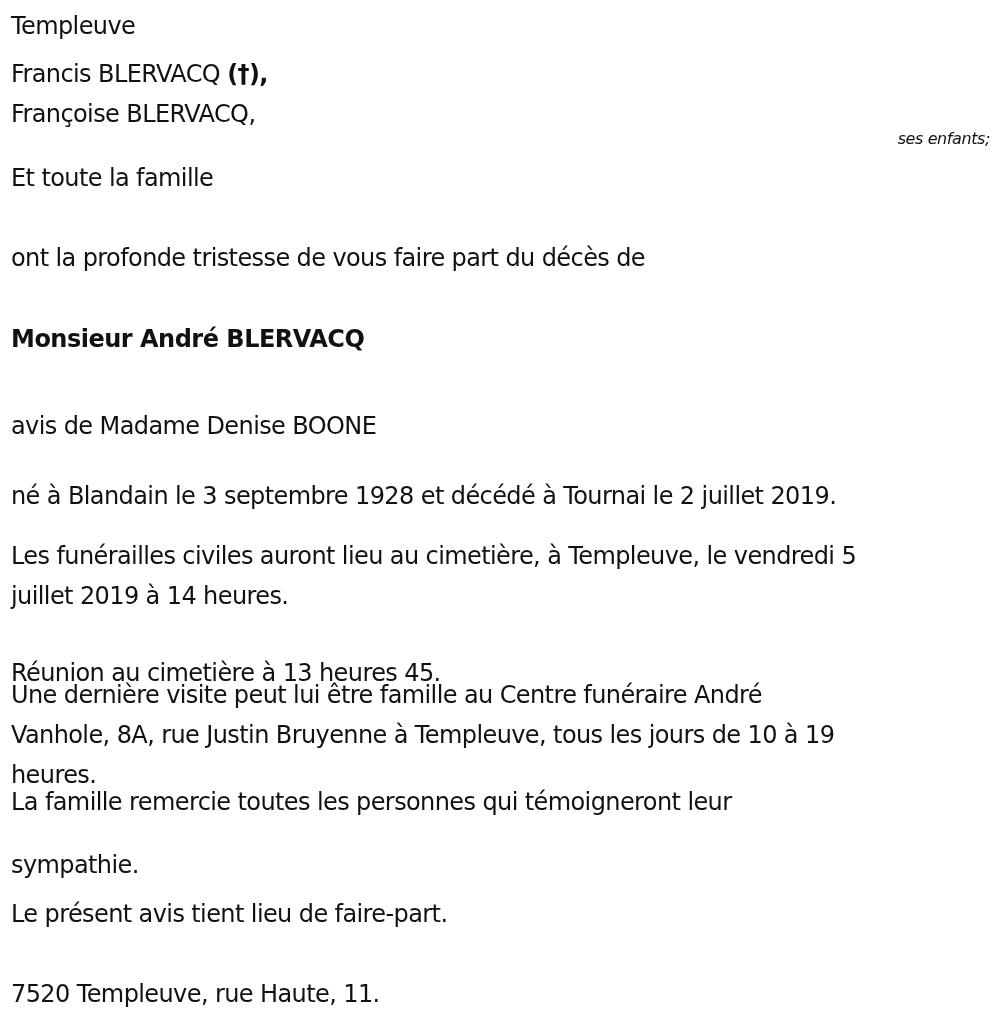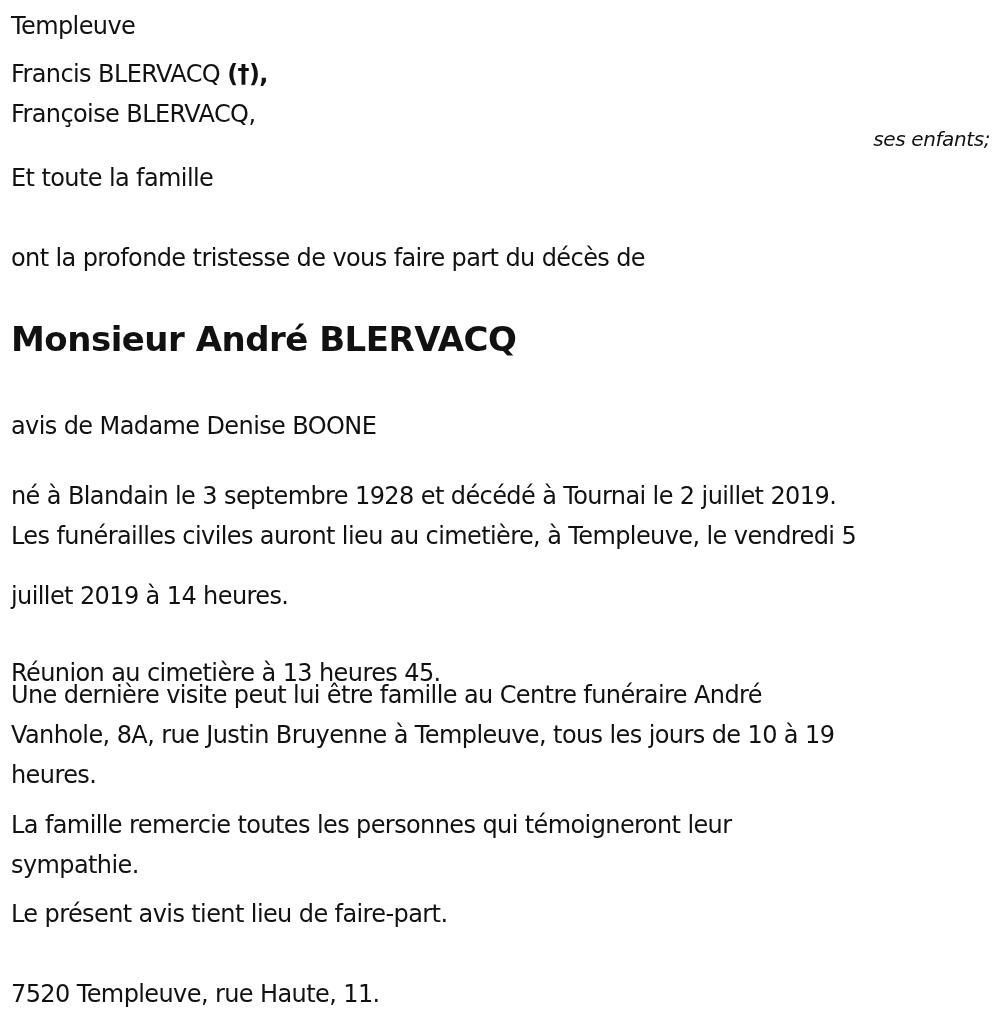--- a/index.html
+++ b/index.html
@@ -5,25 +5,25 @@
     html, body { margin: 0; padding: 0; background: #ffffff; }
     body {
       width: 1000px; height: 1029px; position: relative; overflow: hidden;
       font-family: "DejaVu Sans", sans-serif; color: #111111;
     }
     .line {
       position: absolute; left: 11px; font-size: 24px; line-height: 40px;
       white-space: nowrap; letter-spacing: -0.6px; text-align: center;
     }
     .right {
-      position: absolute; right: 10px; font-size: 20px; font-style: italic;
+      position: absolute; right: 10px; font-size: 16px; font-style: italic;
       line-height: 30px; letter-spacing: -0.4px;
     }
     .title {
-      position: absolute; left: 11px; top: 316px; font-size: 34px; font-weight: bold;
+      position: absolute; left: 11px; top: 316px; font-size: 24px; font-weight: bold;
       line-height: 46px; letter-spacing: -0.5px;
     }
     .cross { font-weight: bold; }
   </style>
 </head>
 <body>
 
 <div>
   <div class="line" style="top:6px">Templeuve</div>
 
@@ -38,28 +38,28 @@
   <div class="line" style="top:158px">Et toute la famille</div>
 
   <div class="line" style="top:238px">ont la profonde tristesse de vous faire part du décès de</div>
 
   <div class="title">Monsieur André BLERVACQ</div>
 
   <div class="line" style="top:406px">avis de Madame Denise BOONE</div>
 
   <div class="line" style="top:476px">né à Blandain le 3 septembre 1928 et décédé à Tournai le 2 juillet 2019.</div>
 
-  <div class="line" style="top:516px">Les funérailles civiles auront lieu au cimetière, à Templeuve, le vendredi 5</div>
+  <div class="line" style="top:536px">Les funérailles civiles auront lieu au cimetière, à Templeuve, le vendredi 5</div>
   <div class="line" style="top:576px">juillet 2019 à 14 heures.</div>
 
   <div class="line" style="top:653px">Réunion au cimetière à 13 heures 45.</div>
 
   <div class="line" style="top:675px">Une dernière visite peut lui être famille au Centre funéraire André</div>
   <div class="line" style="top:715px">Vanhole, 8A, rue Justin Bruyenne à Templeuve, tous les jours de 10 à 19</div>
   <div class="line" style="top:755px">heures.</div>
 
-  <div class="line" style="top:805px">La famille remercie toutes les personnes qui témoigneront leur</div>
+  <div class="line" style="top:782px">La famille remercie toutes les personnes qui témoigneront leur</div>
   <div class="line" style="top:845px">sympathie.</div>
 
   <div class="line" style="top:894px">Le présent avis tient lieu de faire-part.</div>
 
   <div class="line" style="top:974px">7520 Templeuve, rue Haute, 11.</div>
 </div>
 
 </body></html>

